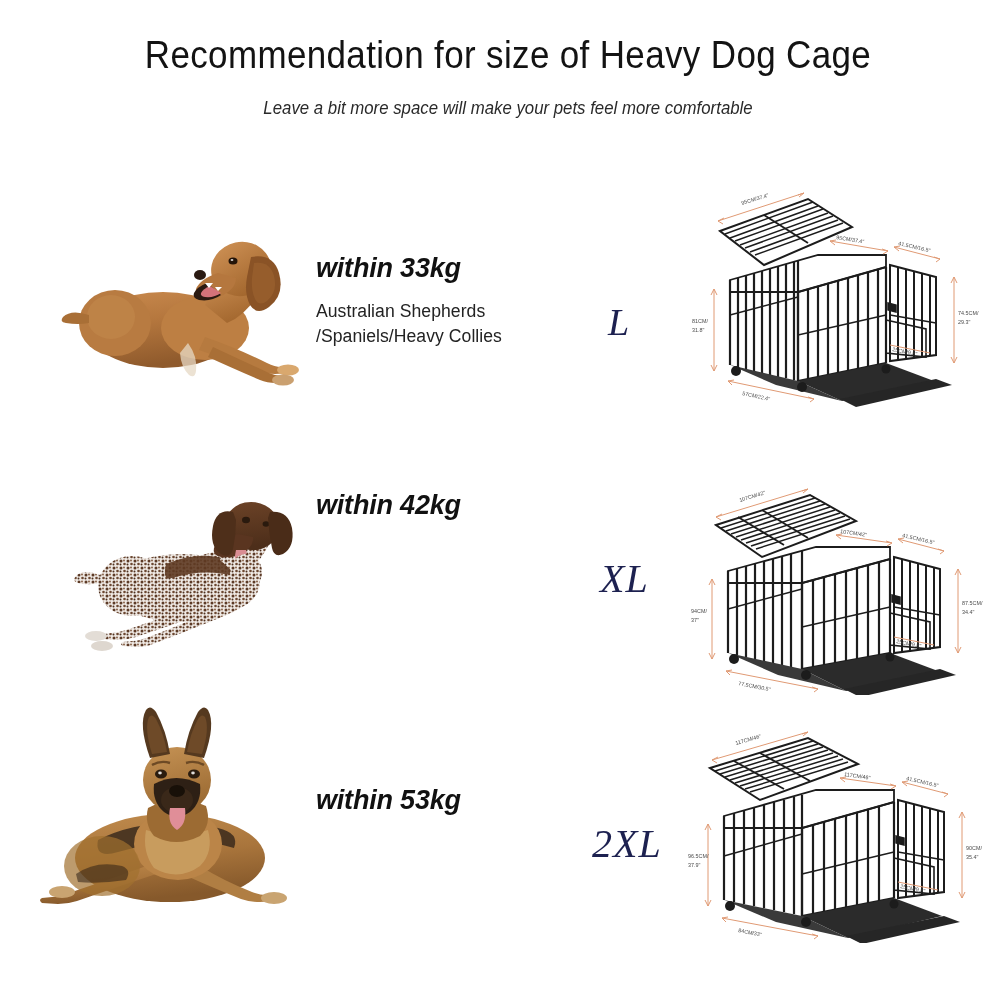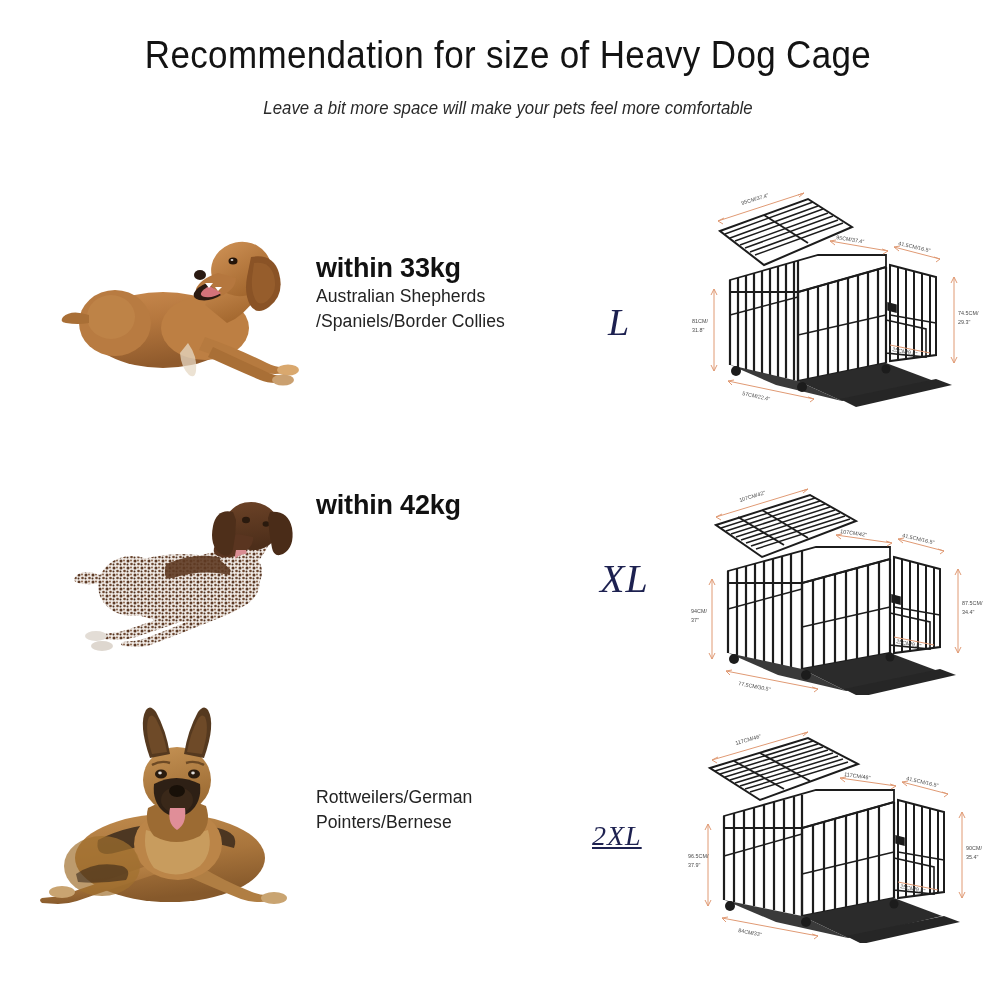--- a/index.html
+++ b/index.html
@@ -35,22 +35,23 @@
 
   
   .dog-wrap{position:absolute;left:55px;top:0;width:250px;height:250px;}
   .dog-svg{display:block;width:100%;height:100%;}
 
   
   .txt{position:absolute;left:316px;}
   .weight{
     font-size:27px;font-weight:700;letter-spacing:-.2px;color:#111;
     white-space:nowrap;
+    font-style:italic;
   }
-  .breeds{margin-top:0;}
+  .breeds{margin-top:15px;}
   .breed-line{
     font-size:17.6px;font-weight:400;color:#232323;line-height:1.42;
     white-space:nowrap;letter-spacing:.05px;
   }
 
   
   .size{
     position:absolute;
     font-family:"Liberation Serif",serif;
     font-style:italic;font-weight:400;
@@ -125,21 +126,21 @@
         <path d="M133 178 q10 14 8 28 q-1 8-7 4 q-8-8-9-22 z" fill="#e6d8c4" opacity=".75"></path>
 
         <path d="M34 150 q-18-6-26 2 q-4 5 3 6 q12 2 23 0 z" fill="#a96f36"></path>
       </svg>
     </div>
 
     <div class="txt" style="top:88px;">
       <div class="weight">within 33kg</div>
       <div class="breeds">
         <div class="breed-line">Australian Shepherds</div>
-        <div class="breed-line">/Spaniels/Border Collies</div>
+        <div class="breed-line">/Spaniels/Heavy Collies</div>
       </div>
     </div>
 
     <div class="size" style="left:608px;top:135px;font-size:38px;">L</div>
 
     <div class="cage" style="left:690px;top:20px;">
       <svg width="300" height="230" viewBox="0 0 300 230" xmlns="http://www.w3.org/2000/svg">
         <g stroke="#1c1c1c" fill="none" stroke-width="1.5">
 
           <g transform="translate(22,8)">
@@ -461,27 +462,24 @@
         <path d="M112 66 q-8-26 -3-37 q3-4 7 2 q8 15 11 33 z" fill="#6e4a28"></path>
         <path d="M164 70 q12-34 4-48 q-4-6-10 2 q-10 18-14 42 z" fill="#55391f"></path>
         <path d="M162 66 q8-26 3-37 q-3-4-7 2 q-8 15-11 33 z" fill="#6e4a28"></path>
 
         <ellipse cx="62" cy="178" rx="38" ry="30" fill="#a1702f" opacity=".7"></ellipse>
         <path d="M36 186 q20-14 46-8 q10 4 4 14 q-26 4-48 2 z" fill="#2f2115" opacity=".55"></path>
       </svg>
     </div>
 
     <div class="txt" style="top:105px;">
-      <div class="breeds">
-        <div class="breed-line">Rottweilers/German</div>
-        <div class="breed-line">Pointers/Bernese</div>
-      </div>
-    </div>
-
-    <div class="size" style="left:592px;top:140px;font-size:28px;text-decoration:underline;">2XL</div>
+      <div class="weight">within 53kg</div>
+    </div>
+
+    <div class="size" style="left:592px;top:140px;font-size:40px;">2XL</div>
 
     <div class="cage" style="left:688px;top:48px;">
       <svg width="300" height="215" viewBox="0 0 300 215" xmlns="http://www.w3.org/2000/svg">
         <g stroke="#1c1c1c" fill="none" stroke-width="1.5">
           <g transform="translate(18,6)">
             <polygon points="4,34 102,4 152,30 54,66" fill="#ffffff" stroke="#1c1c1c" stroke-width="2"></polygon>
             <line x1="9" y1="37" x2="107" y2="7"></line>
               <line x1="14" y1="40" x2="112" y2="10"></line>
             <line x1="19" y1="43" x2="117" y2="13"></line>
               <line x1="24" y1="46" x2="122" y2="16"></line>

